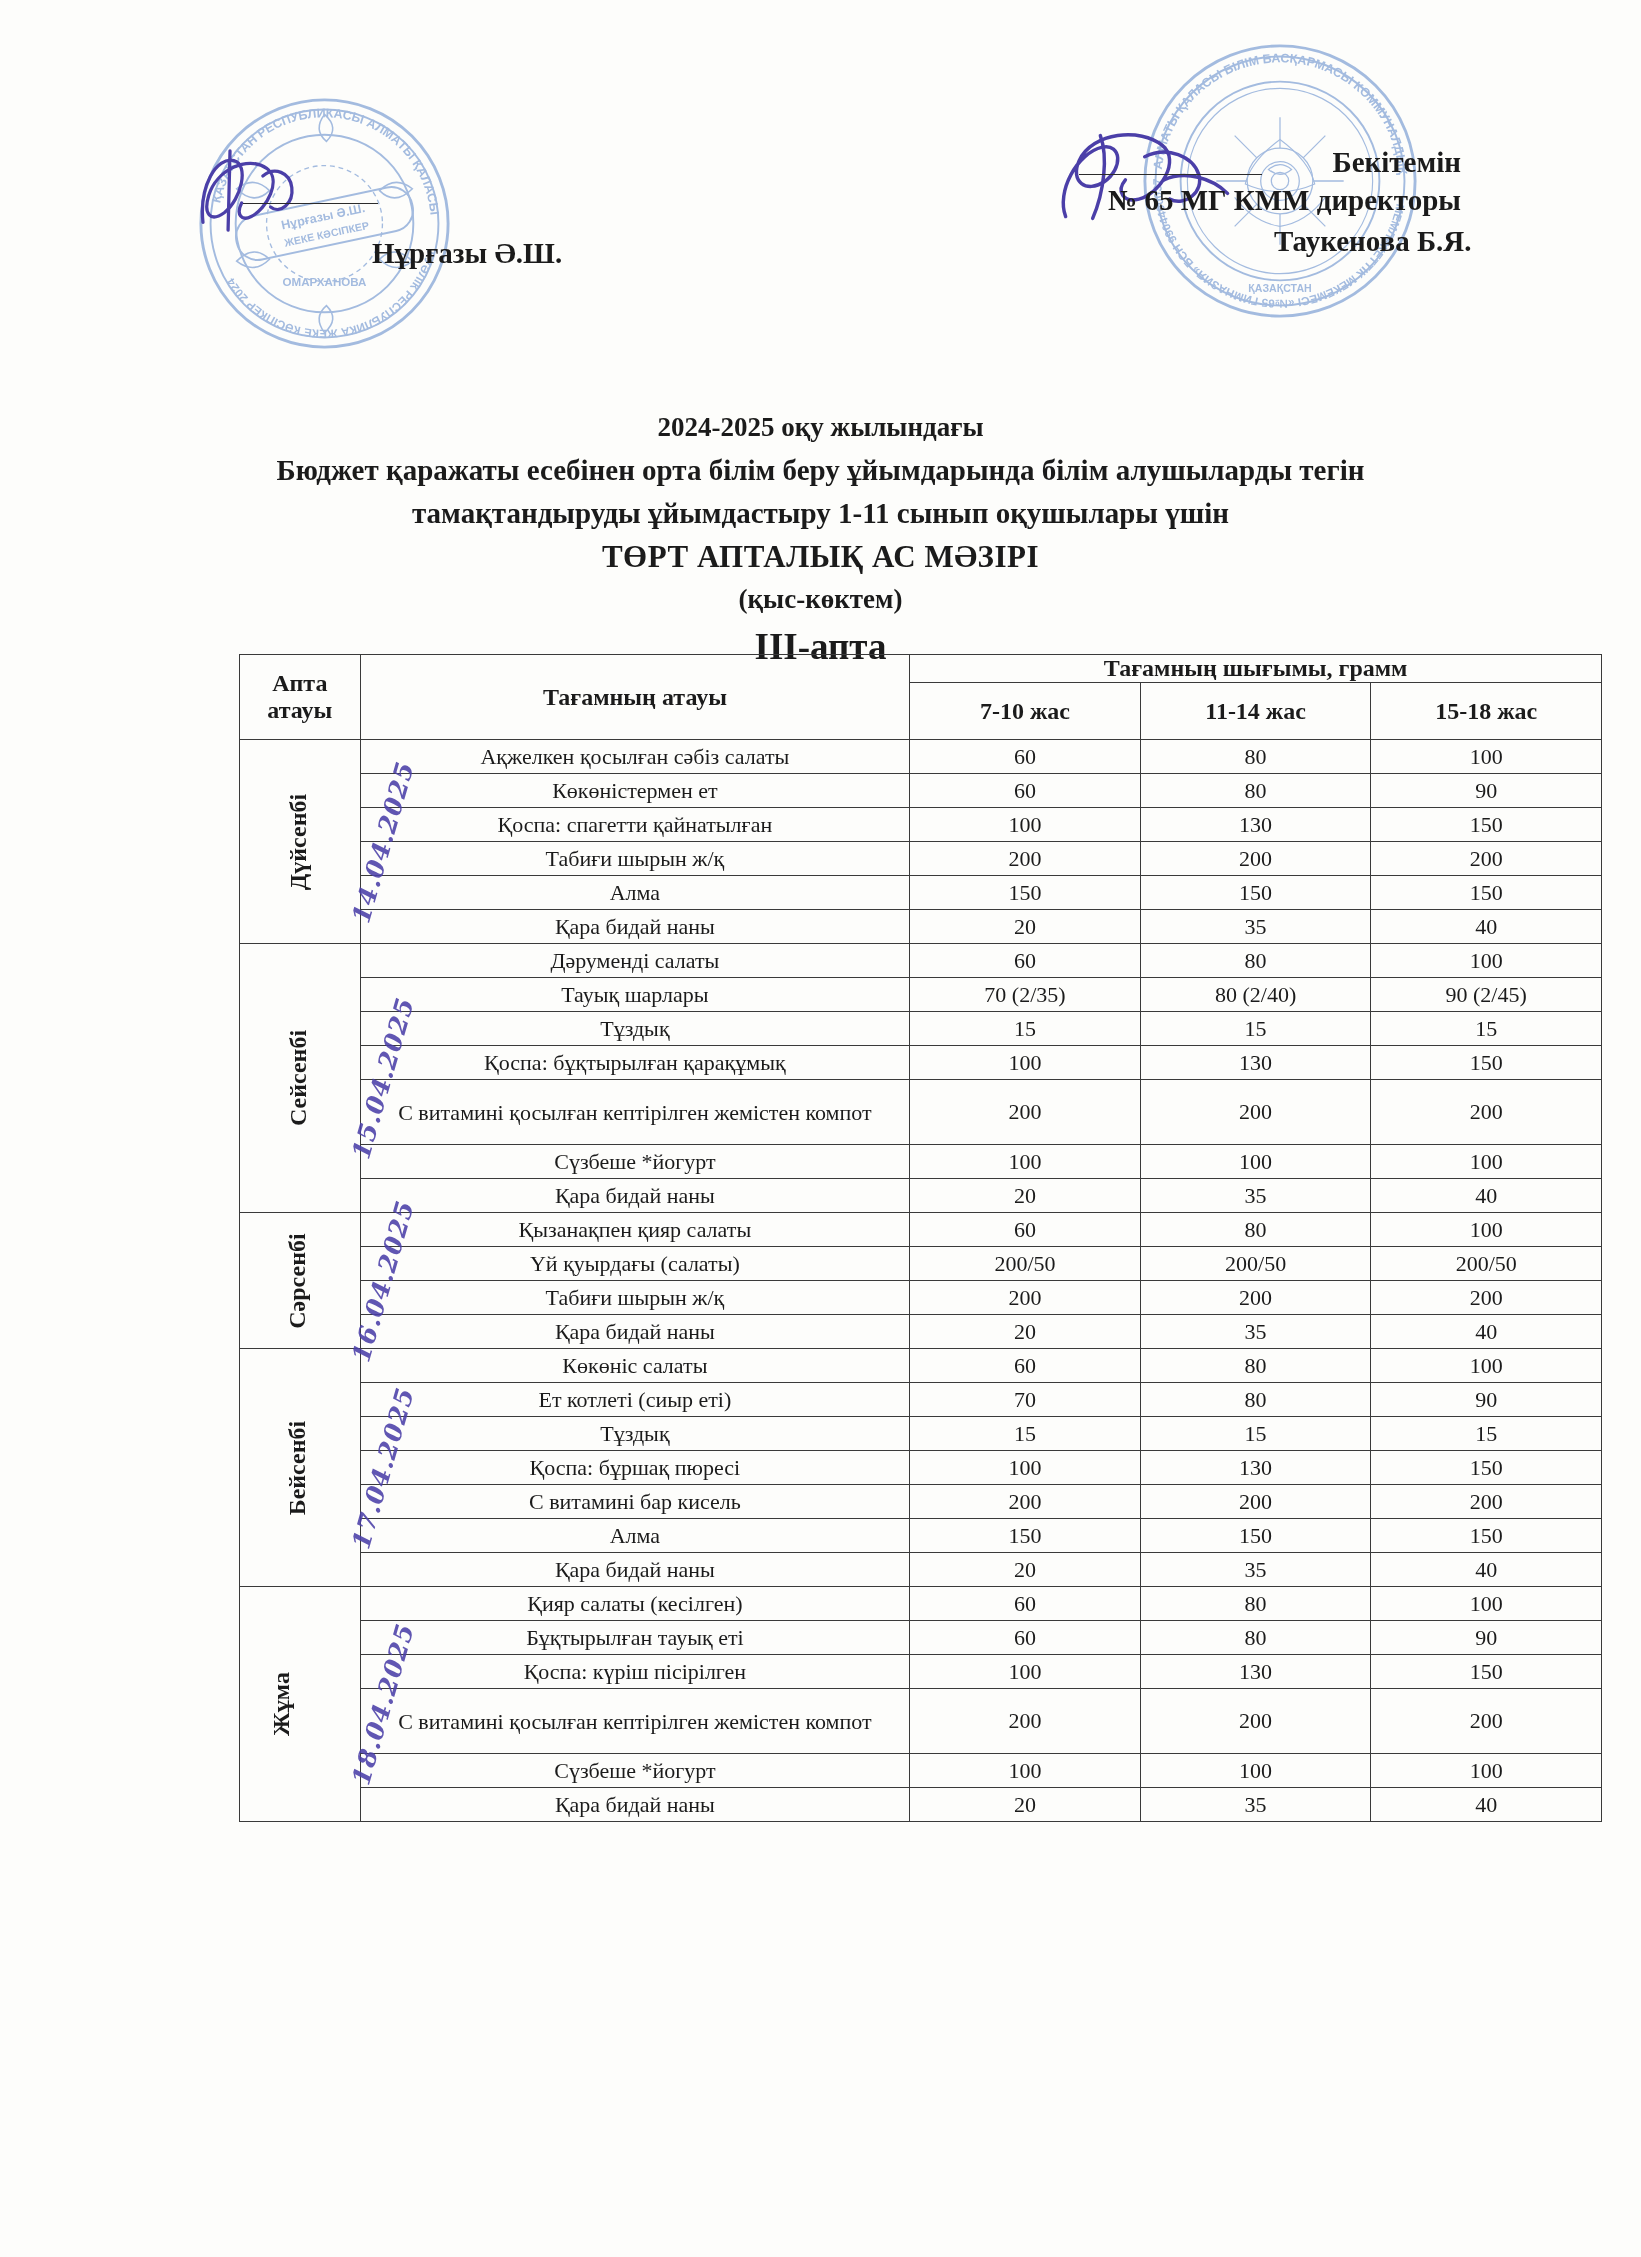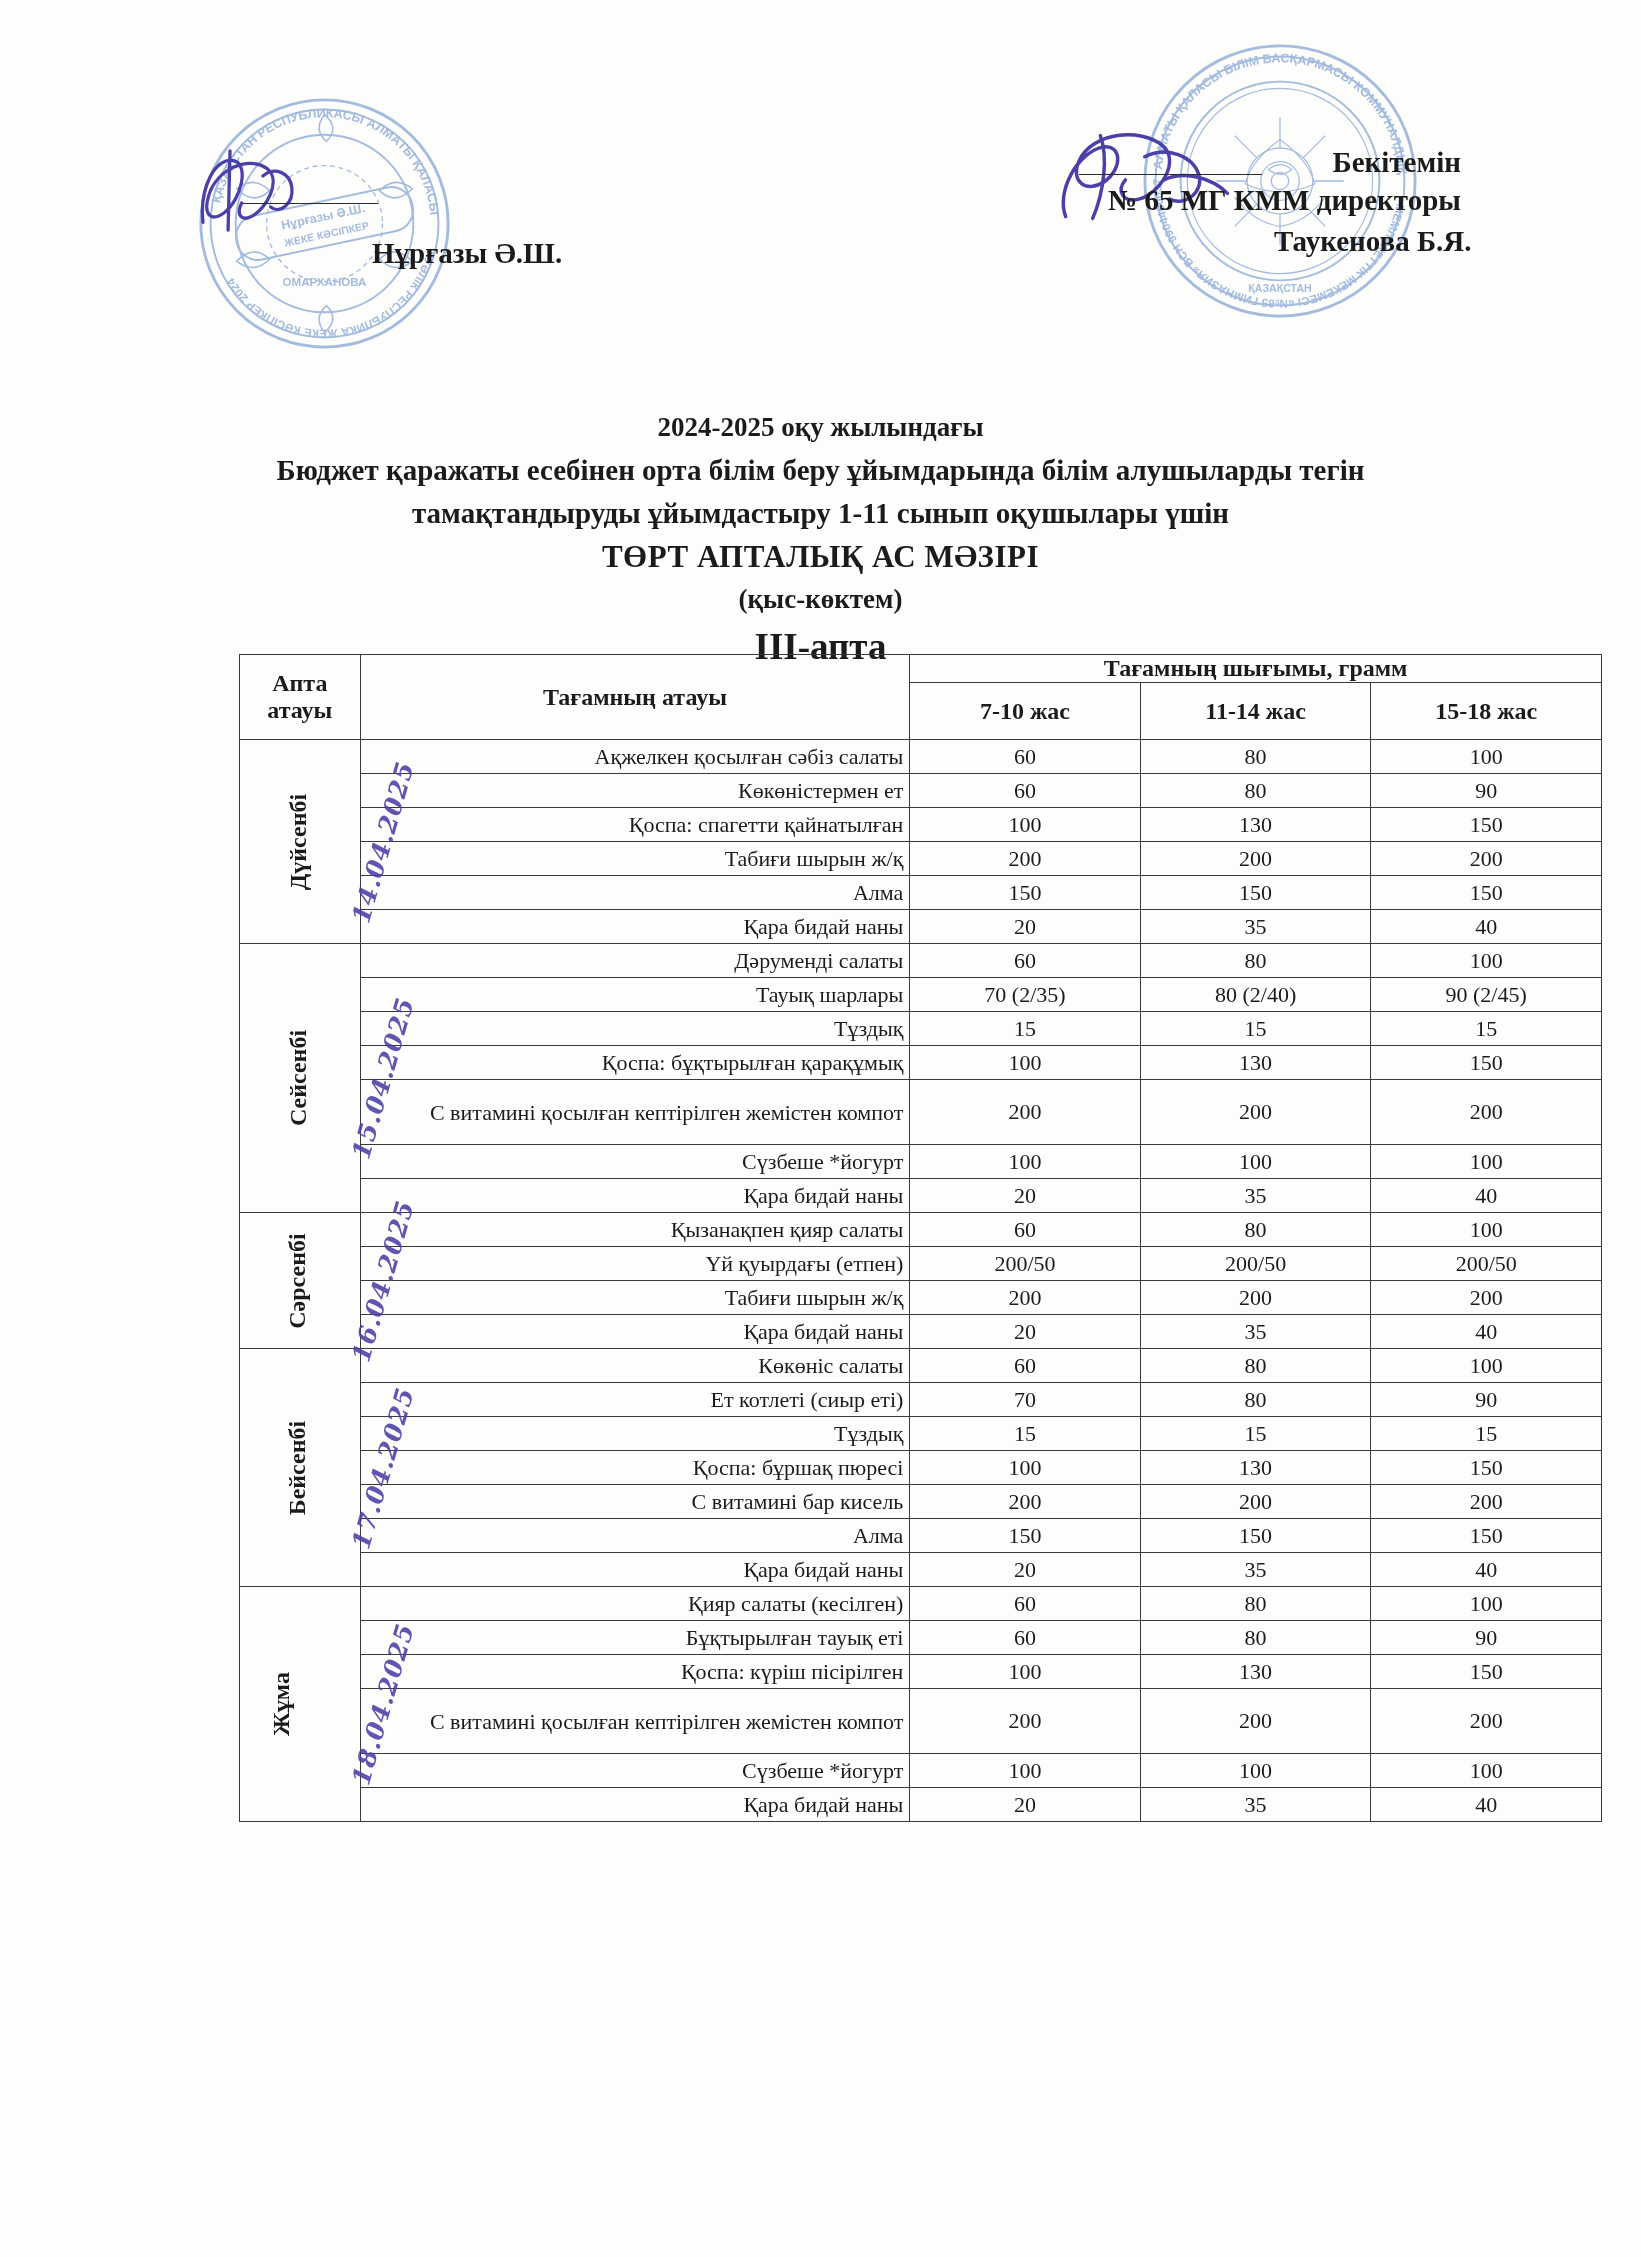--- a/index.html
+++ b/index.html
@@ -126,21 +126,21 @@
   }
   th.th-apta      { width: 108px; }
   th.th-dish      { width: 537px; text-align: left; padding-left: 9.7px; vertical-align: top; padding-top: 5.8px; }
   th.th-yield     { }
   th.th-age       { height: 56px; }
   .col-age1 { width: 189px; }
   .col-age2 { width: 189px; }
   .col-age3 { width: 189px; }
 
   td.dish {
-    text-align: right;
+    text-align: center;
     padding-left: 9.7px;
     height: 33px;
     line-height: 27px;
   }
   td.dish.two-line { height: 64px; }
   td.val {
     text-align: center;
     height: 33px;
   }
 
@@ -395,21 +395,21 @@
                 <span class="day-label">Сәрсенбі</span>
                 <span class="day-date">16.04.2025</span>
               </div>
             </td>
             <td class="dish">Қызанақпен қияр салаты</td>
             <td class="val">60</td>
             <td class="val">80</td>
             <td class="val">100</td>
           </tr>
           <tr>
-            <td class="dish">Үй қуырдағы (етпен)</td>
+            <td class="dish">Үй қуырдағы (салаты)</td>
             <td class="val">200/50</td>
             <td class="val">200/50</td>
             <td class="val">200/50</td>
           </tr>
           <tr>
             <td class="dish">Табиғи шырын ж/қ</td>
             <td class="val">200</td>
             <td class="val">200</td>
             <td class="val">200</td>
           </tr>

